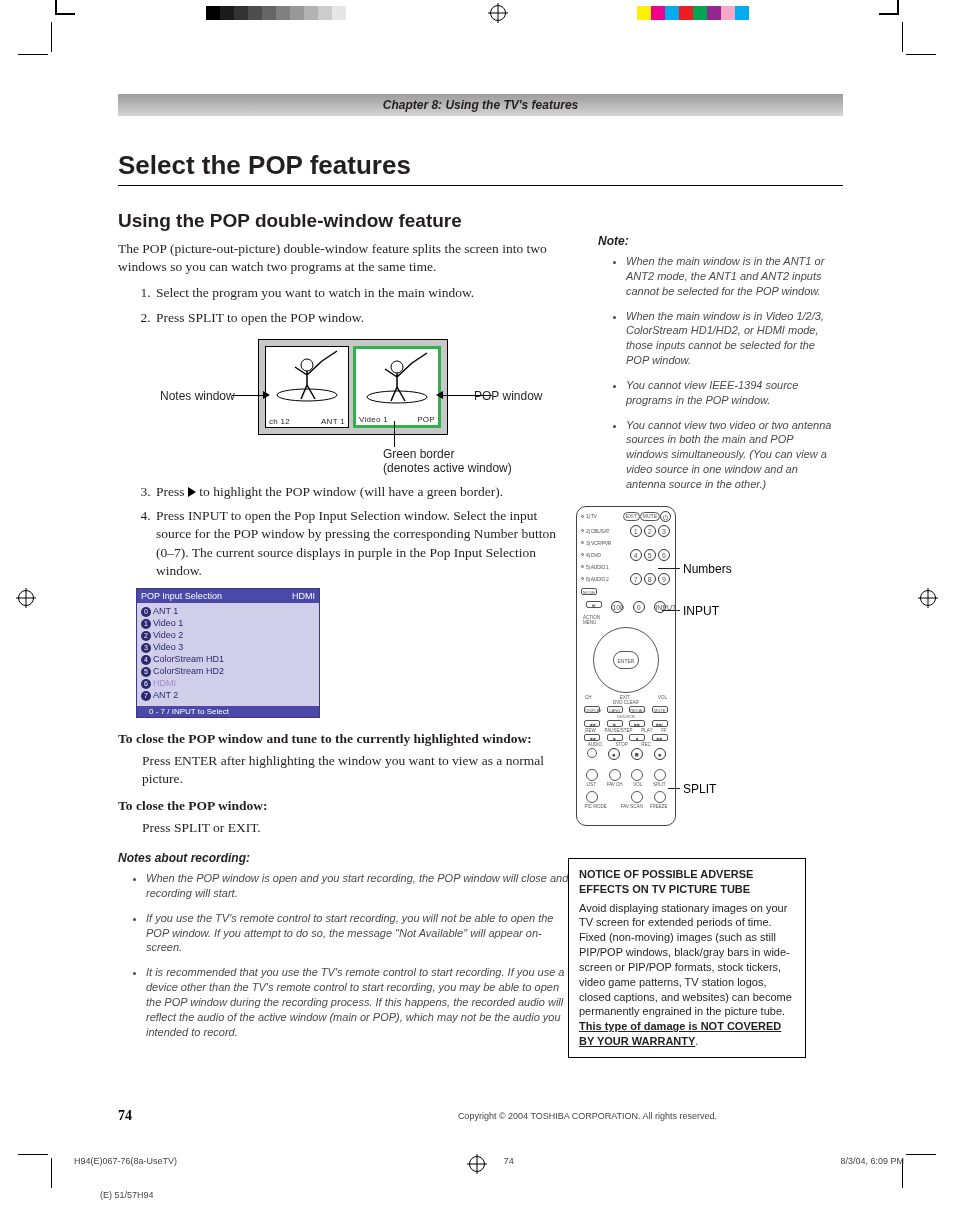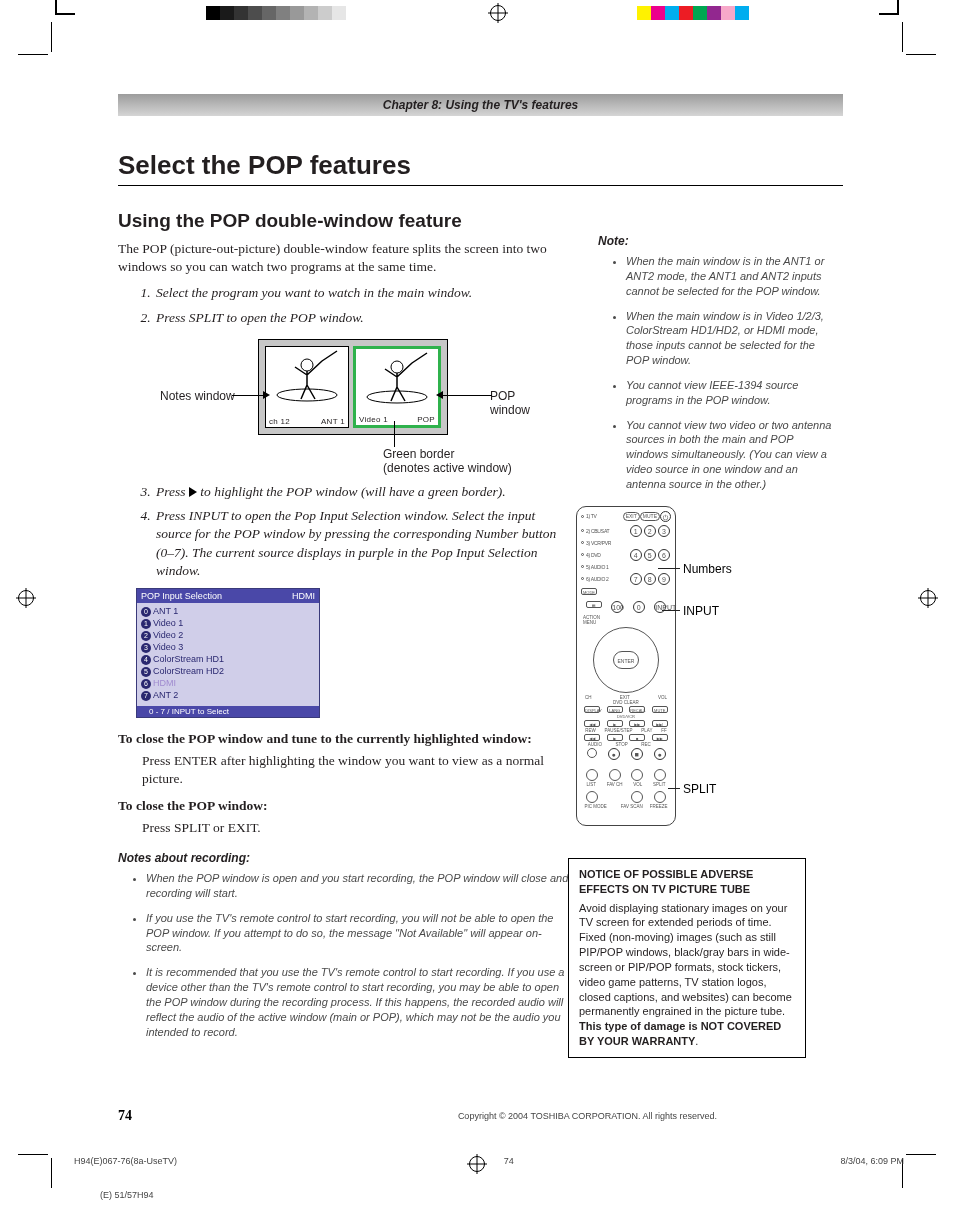--- a/index.html
+++ b/index.html
@@ -85,21 +85,21 @@
 
   
   .cols { display: flex; gap: 28px; }
   .col-left { width: 452px; }
   .col-right { width: 240px; font-family: Arial, Helvetica, sans-serif; font-size: 11px; }
 
   .body-p { margin-bottom: 8px; }
   .bold-line { font-weight: bold; margin: 6px 0 4px; }
 
   ol.steps { list-style: decimal; margin-left: 36px; }
-  ol.steps li { margin-bottom: 6px; padding-left:2px;font-style:italic; }
+  ol.steps li { margin-bottom: 6px; padding-left:2px; }
   ol.steps li::marker { font-family:"Times New Roman",serif; }
 
   
   .pop-diagram {
     position: relative;
     width: 412px;
     height: 140px;
     margin: 12px auto 4px;
   }
   .tv-box {
@@ -114,21 +114,21 @@
   .tv-half.right { border:3px solid #2fb24c; }
   .batter { width:100%; height:60px; display:block; }
   .ch-label {
     position:absolute; bottom:1px; width:100%;
     font:8px Arial; text-align:center; letter-spacing:.3px;
   }
   .ch-label .l { float:left;margin-left:3px; }
   .ch-label .r { float:right;margin-right:3px; }
   .callout { position:absolute; font:12px Arial; }
   .cl-main { left:22px; top:50px; }
-  .cl-pop  { left:352px; top:50px; }
+  .cl-pop  { left:336px; top:50px; }
   .cl-line { position:absolute; background:#000; height:1px; }
   .cl-m-line { left:94px; top:56px; width:32px; }
   .cl-p-line { left:304px; top:56px; width:50px; }
   .arrowhead { position:absolute; width:0;height:0;border-top:4px solid transparent;border-bottom:4px solid transparent; }
   .ah-r { border-left:7px solid #000; }
   .ah-l { border-right:7px solid #000; }
   .gb-caption { position:absolute; left:245px; top:108px; font:12px Arial; line-height:1.2; }
   .gb-line { position:absolute; left:256px; top:82px; width:1px; height:26px; background:#000; }
 
   
@@ -204,21 +204,21 @@
   .notice-box {
     border:1px solid #000;
     padding:8px 10px;
     font:11px Arial;
     margin-top:22px;
     line-height:1.35;
     width:238px;
     margin-left:-30px;
   }
   .notice-box .nb-head { font-weight:bold; text-align:left; margin-bottom:4px; }
-  .notice-box b { font-weight:bold; }
+  .notice-box b { font-weight:bold;text-decoration:underline; }
 
   
   .page-foot {
     position:absolute;
     left:118px;
     width:725px;
     top:1108px;
     font:9px Arial;color:#444;
     display:flex;
     align-items:center;

